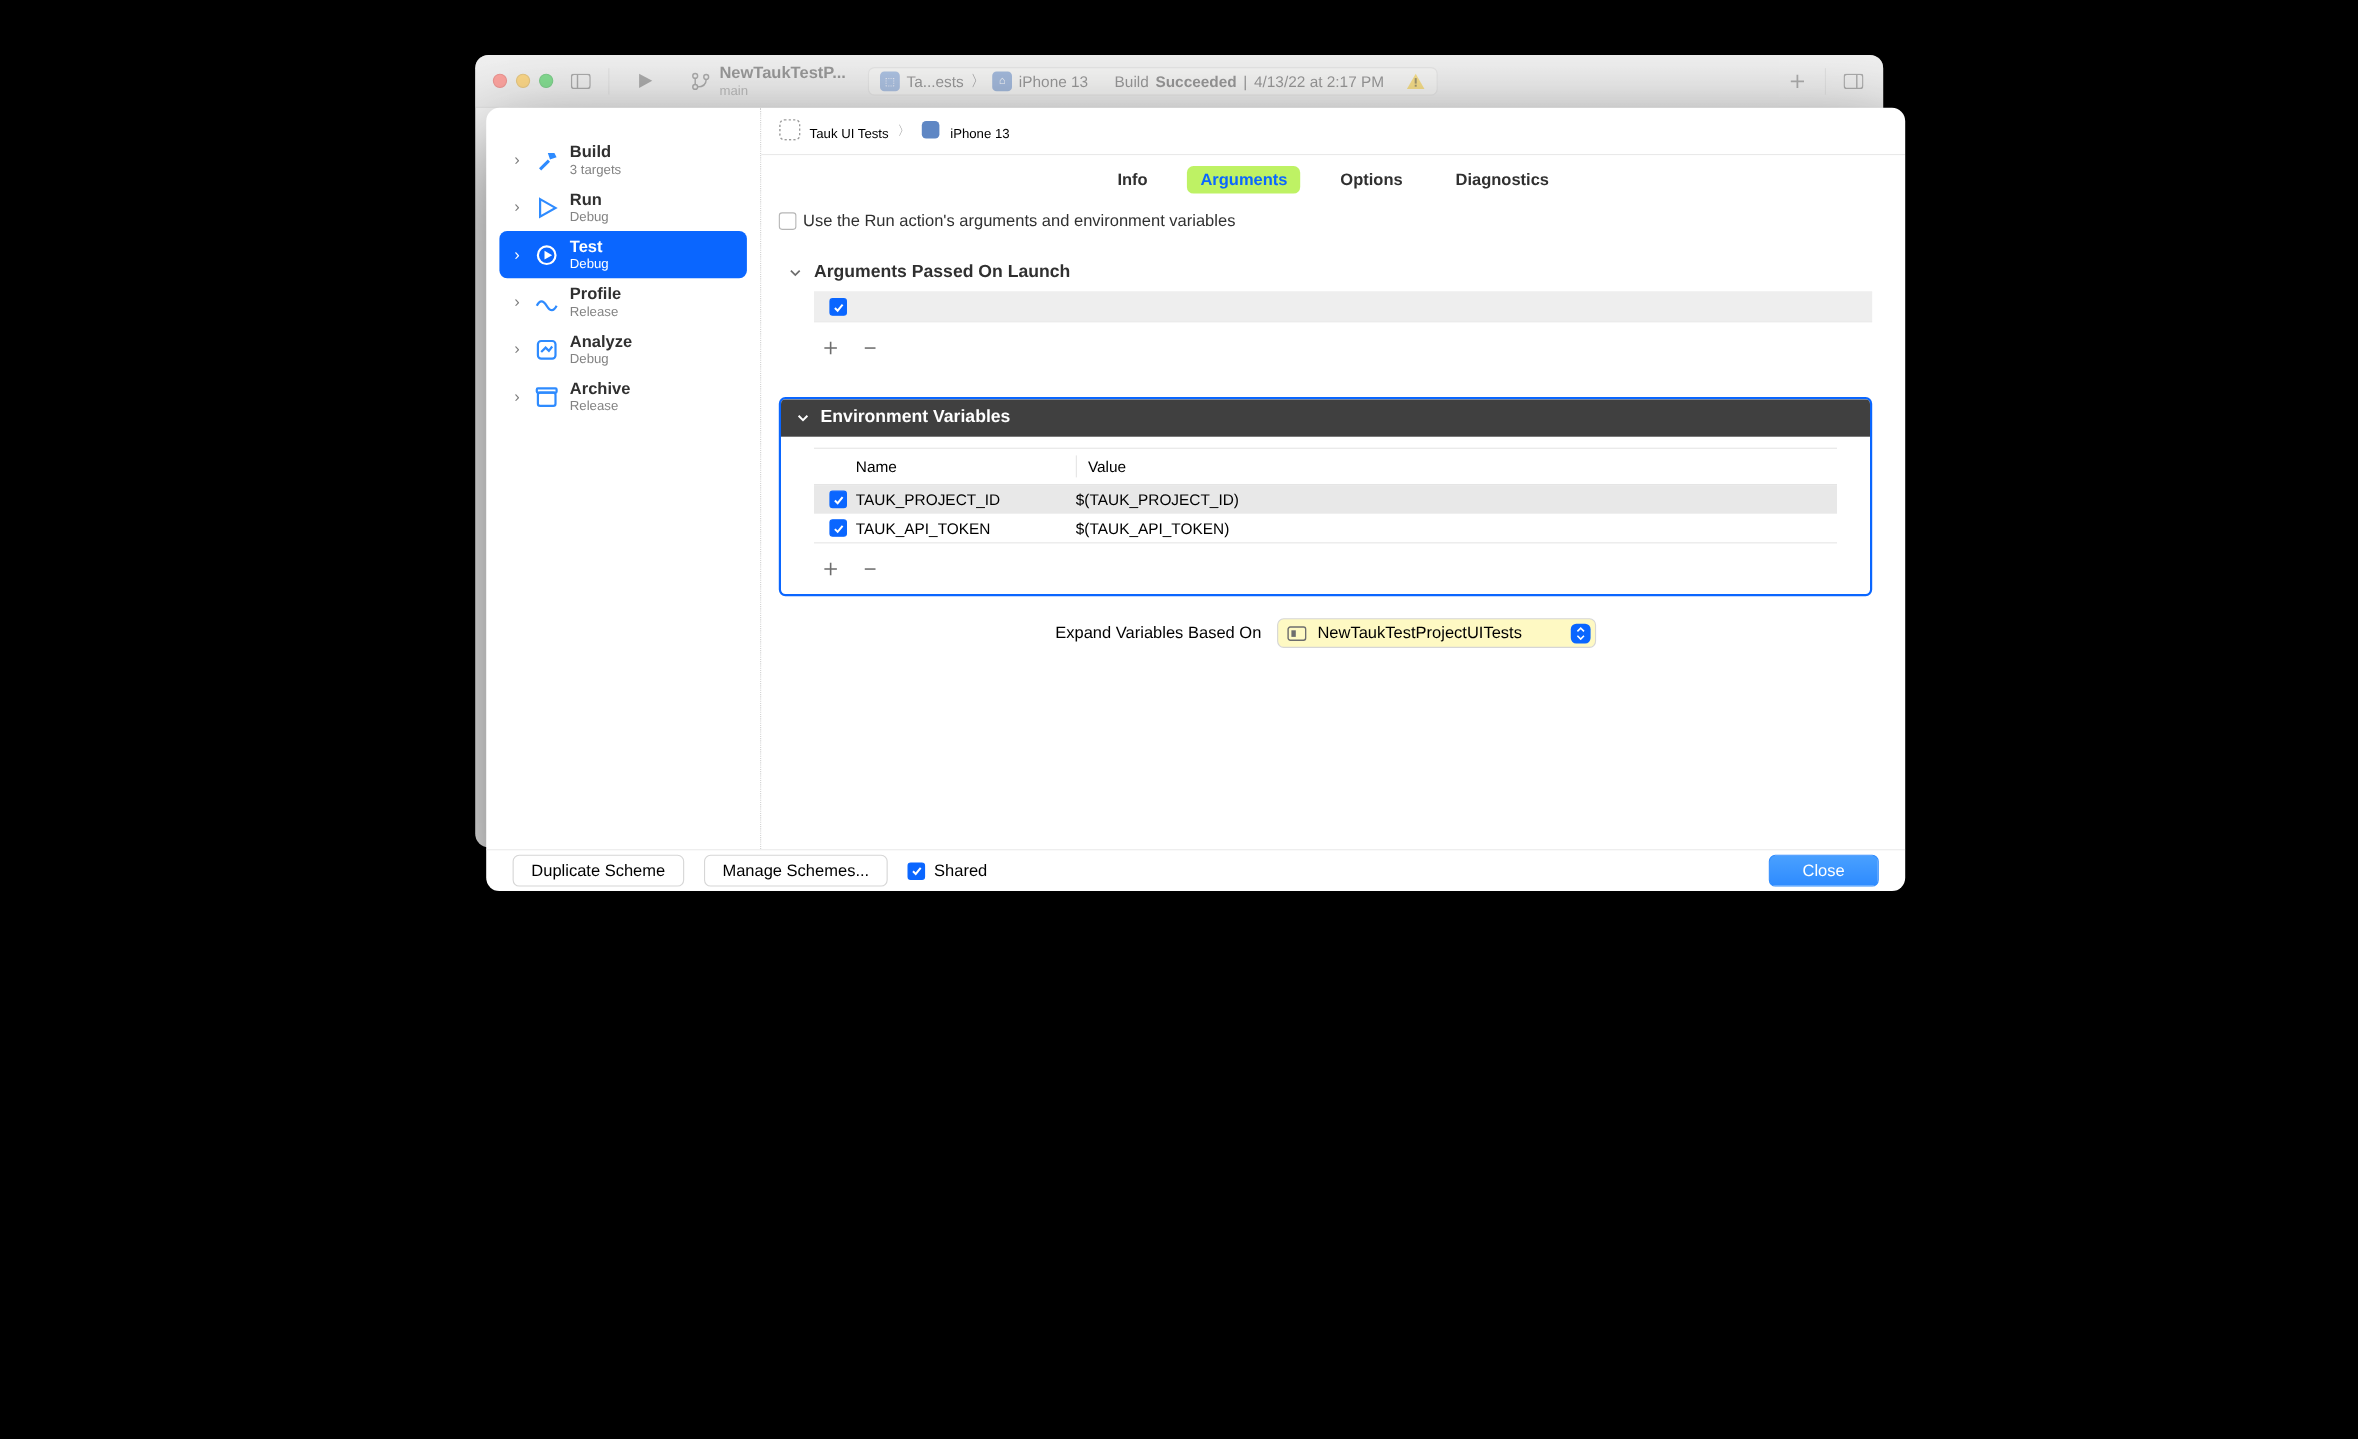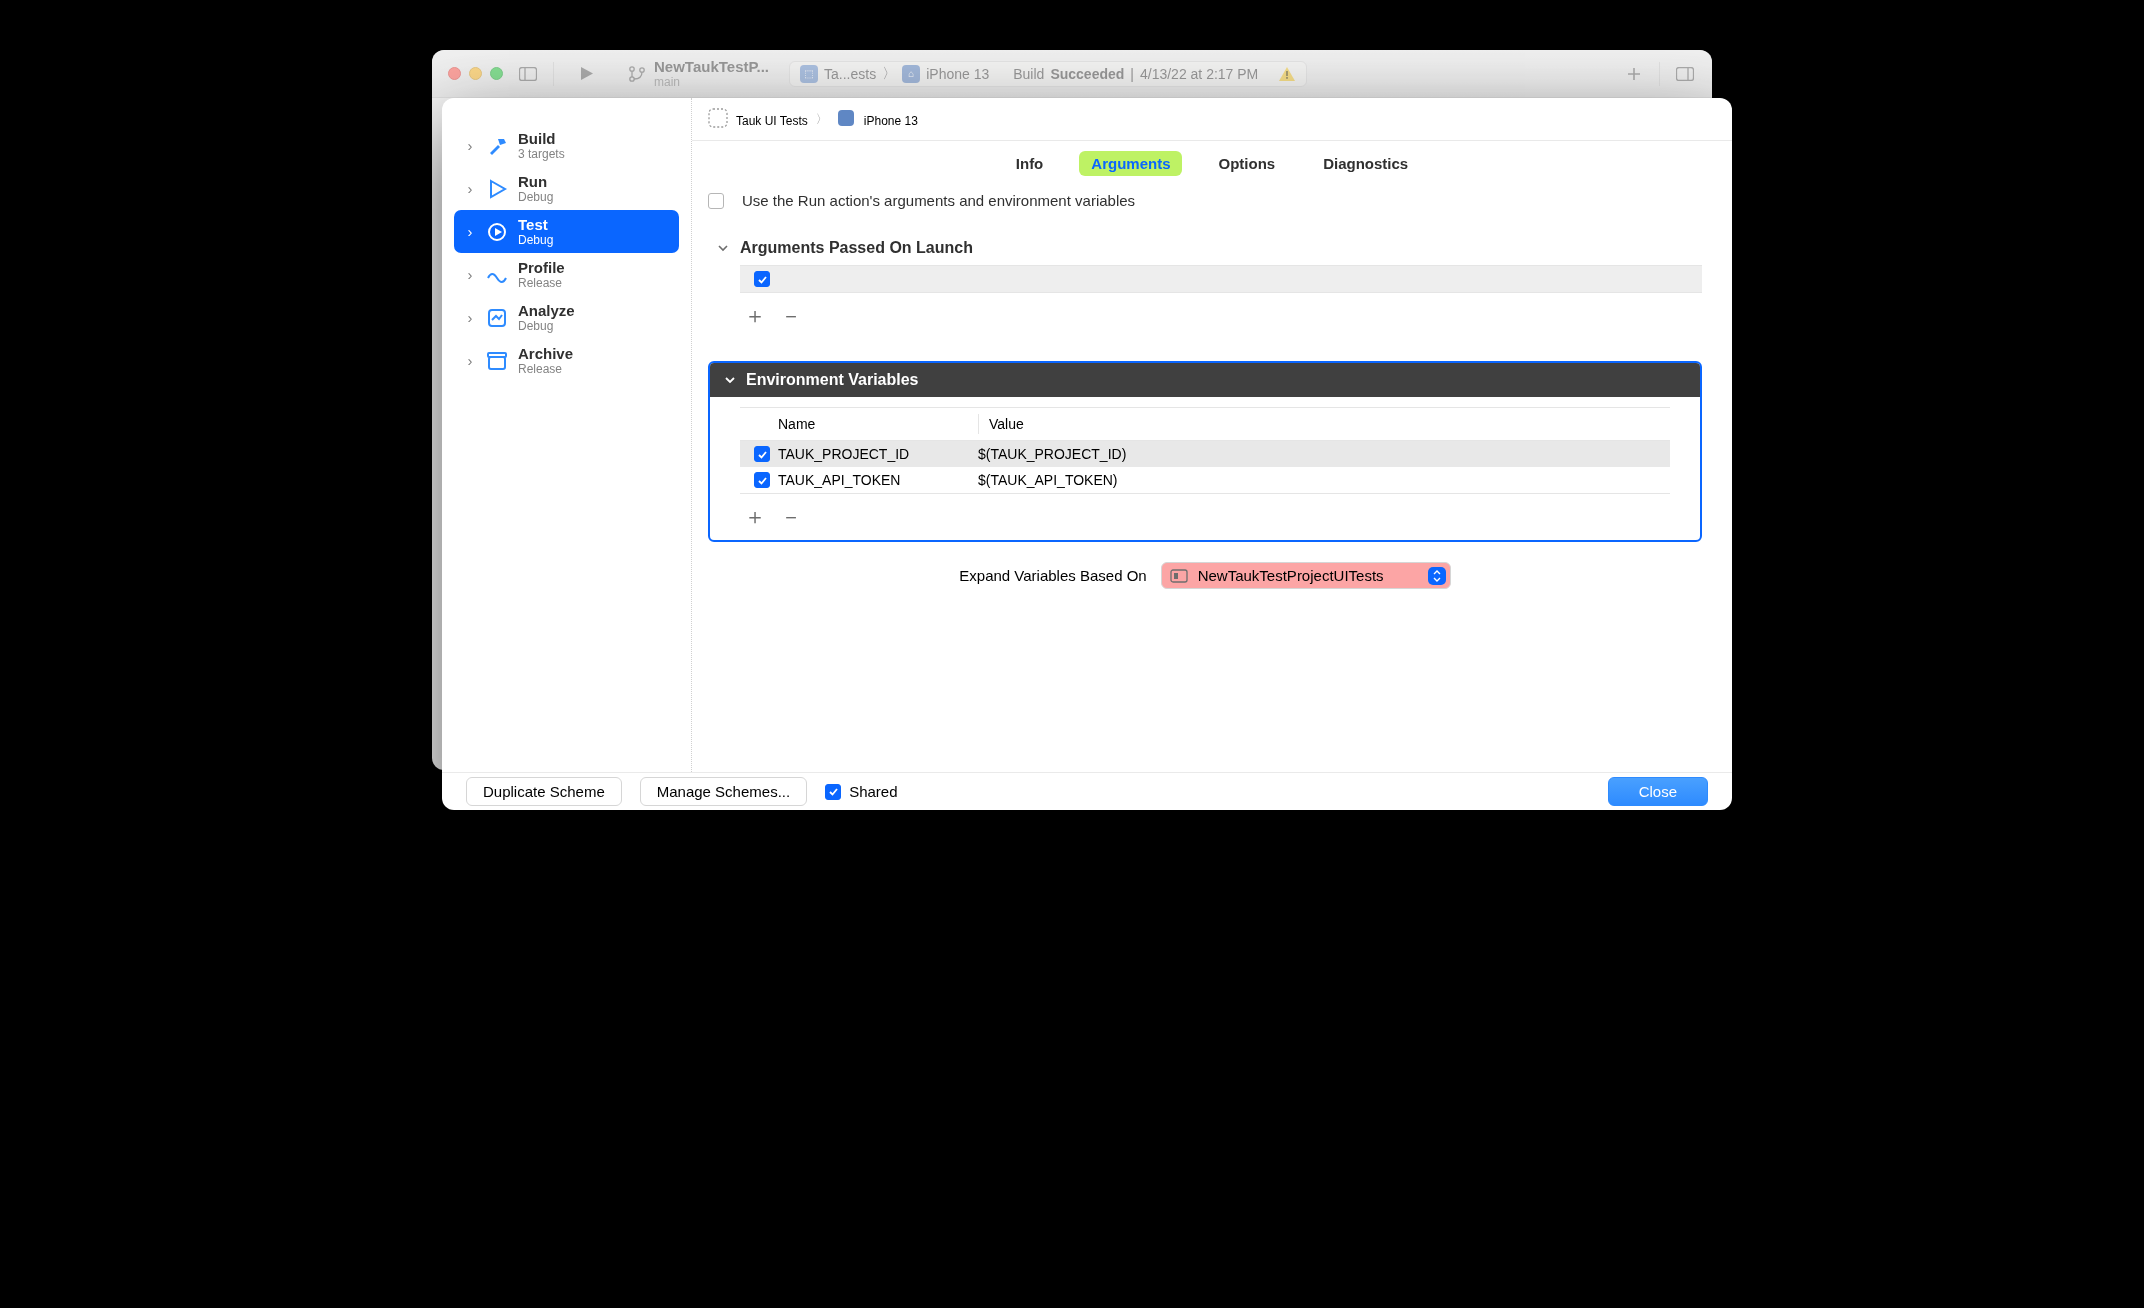--- a/index.html
+++ b/index.html
@@ -191,21 +191,21 @@
 
   .content {
     padding: 0 30px 20px 16px;
     flex:1;
     overflow: auto;
   }
 
   .use-run-row {
     display:flex;
     align-items:center;
-    gap:18px;
+    gap:6px;
     padding-bottom:24px;
     font-size:15px;
     color:#303030;
   }
   .chk {
     width:16px; height:16px; border-radius:3px;
     border:1.5px solid #b6b6b6; background:#fff;
     display:inline-flex; align-items:center; justify-content:center;
     cursor:pointer;
   }
@@ -286,21 +286,21 @@
     justify-content:center;
     gap:14px;
     padding: 20px 0 0 0;
     font-size:15px;
   }
   .select-box {
     display:flex;
     align-items:center;
     gap:10px;
     border:1px solid #d6d6d6;
-    background:#fca5a5;
+    background:#fef9c3;
     border-radius:6px;
     padding: 4px 30px 4px 8px;
     position:relative;
     min-width: 290px;
   }
   .select-arrows {
     position:absolute; right:4px; top:50%; transform:translateY(-50%);
     width:18px; height:18px; border-radius:5px;
     background:#0a66ff;
     display:flex; align-items:center; justify-content:center;

